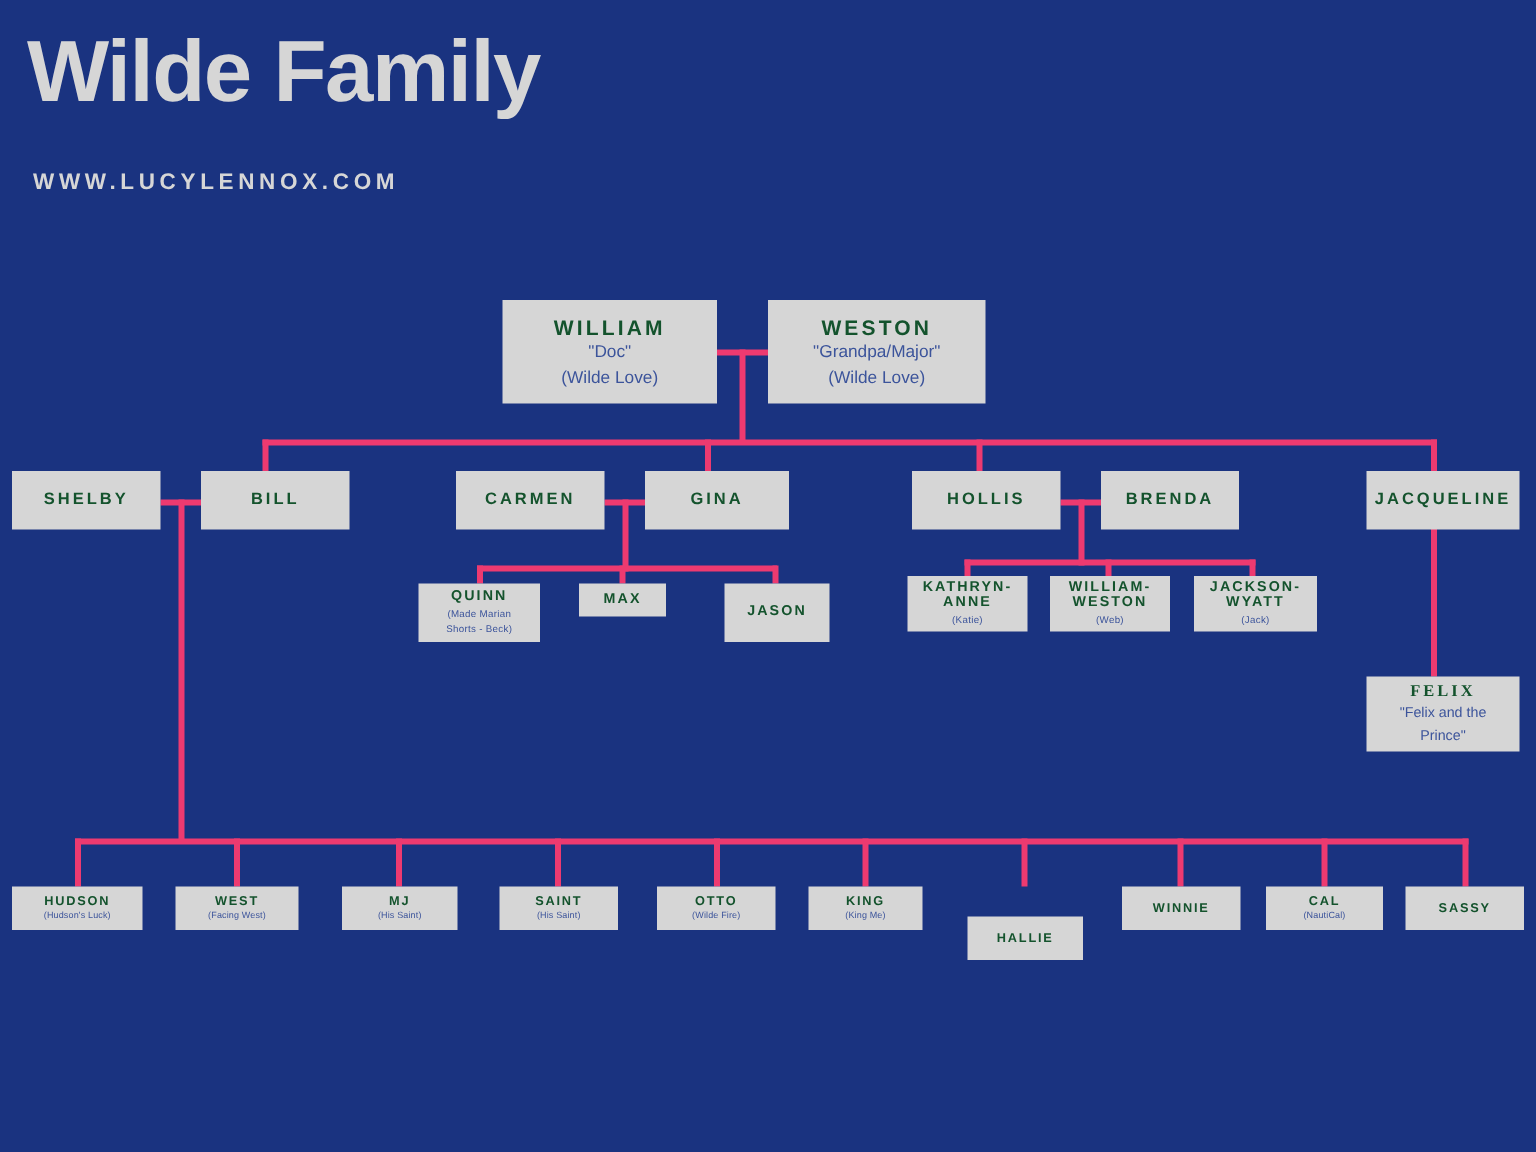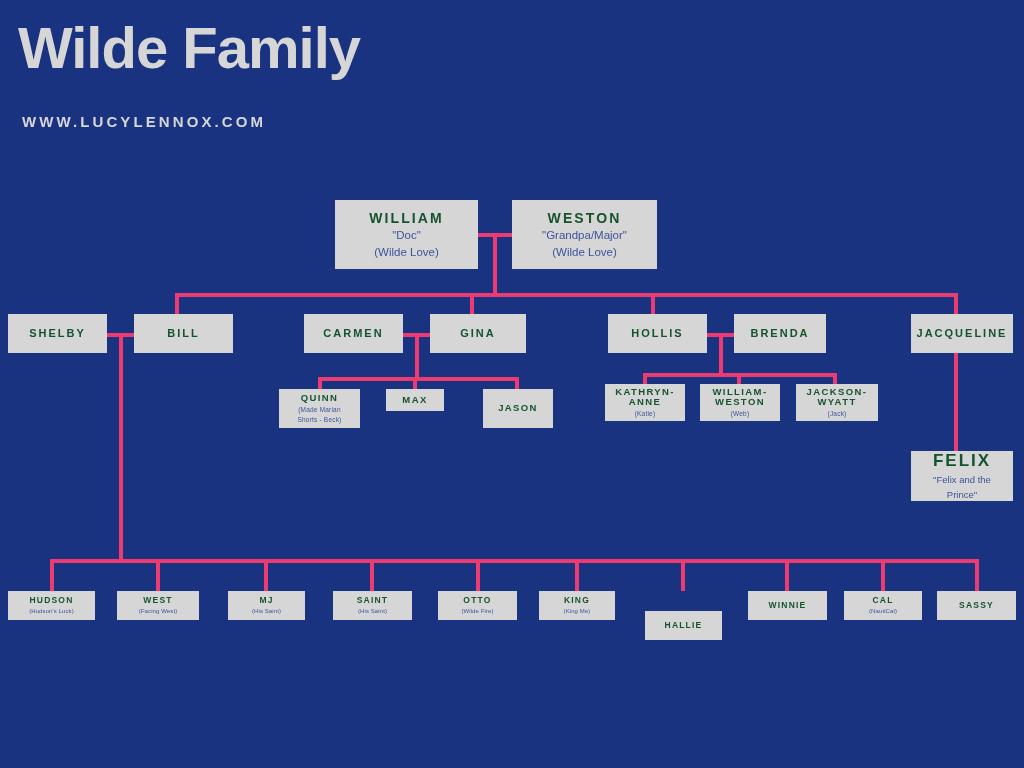--- a/index.html
+++ b/index.html
@@ -42,21 +42,21 @@
   }
   .node .sub {
     font-weight: normal; line-height: 1.25; color: #3c549b;
   }
   
   .n-top .nm  { font-size: 14px; letter-spacing: 2.1px; }
   .n-top .sub { font-size: 11.5px; margin-top: 2px; }
   .n-gen2 .nm { font-size: 11px; letter-spacing: 2.0px; }
   .n-gen3 .nm { font-size: 9.5px; letter-spacing: 1.4px; }
   .n-gen3 .sub{ font-size: 6.5px; margin-top: 2px; letter-spacing: .2px; }
-  .n-felix .nm { font-size: 17px; letter-spacing: 2px; }
+  .n-felix .nm { font-size: 11px; letter-spacing: 2px; font-family: Liberation Serif, serif; }
   .n-felix .sub{ font-size: 9.5px; margin-top: 3px; }
   .n-bot .nm  { font-size: 8.5px; letter-spacing: 1.2px; }
   .n-bot .sub { font-size: 6px; margin-top: 2px; letter-spacing: .1px; }
 </style>
 </head>
 <body>
 
 <div id="canvas">
 
   <div class="title">Wilde Family</div>

